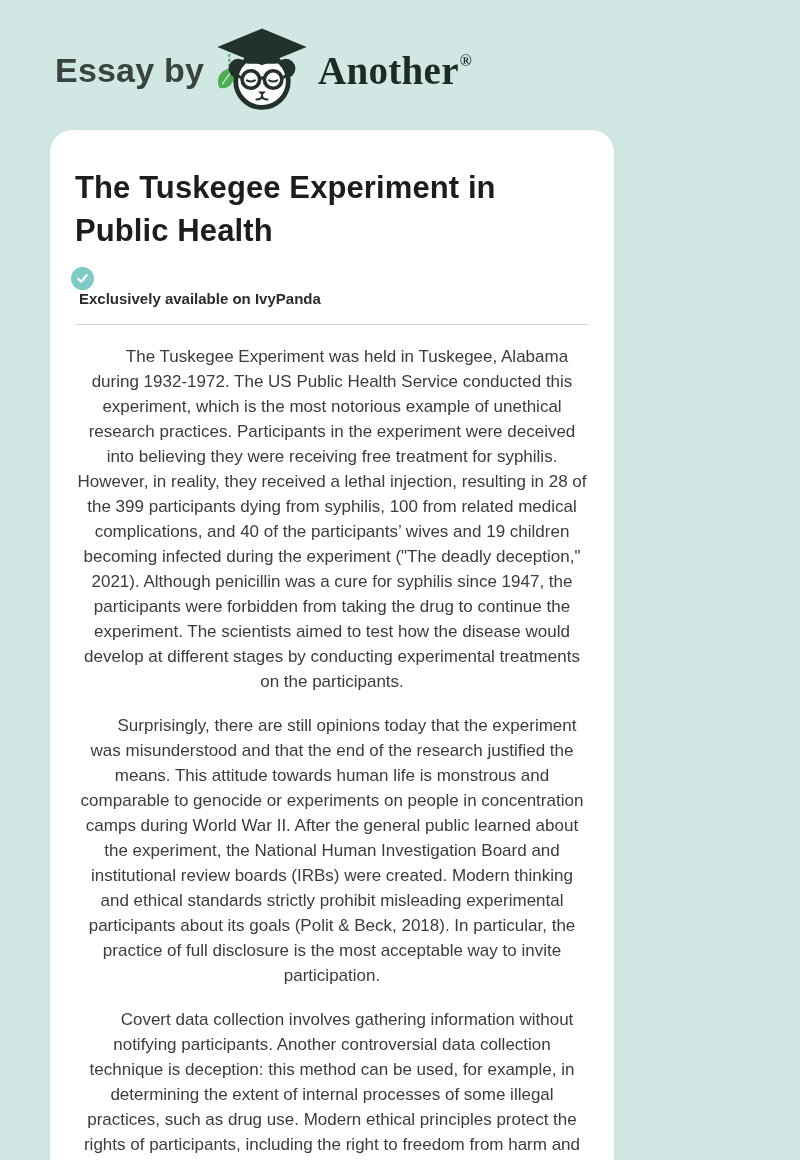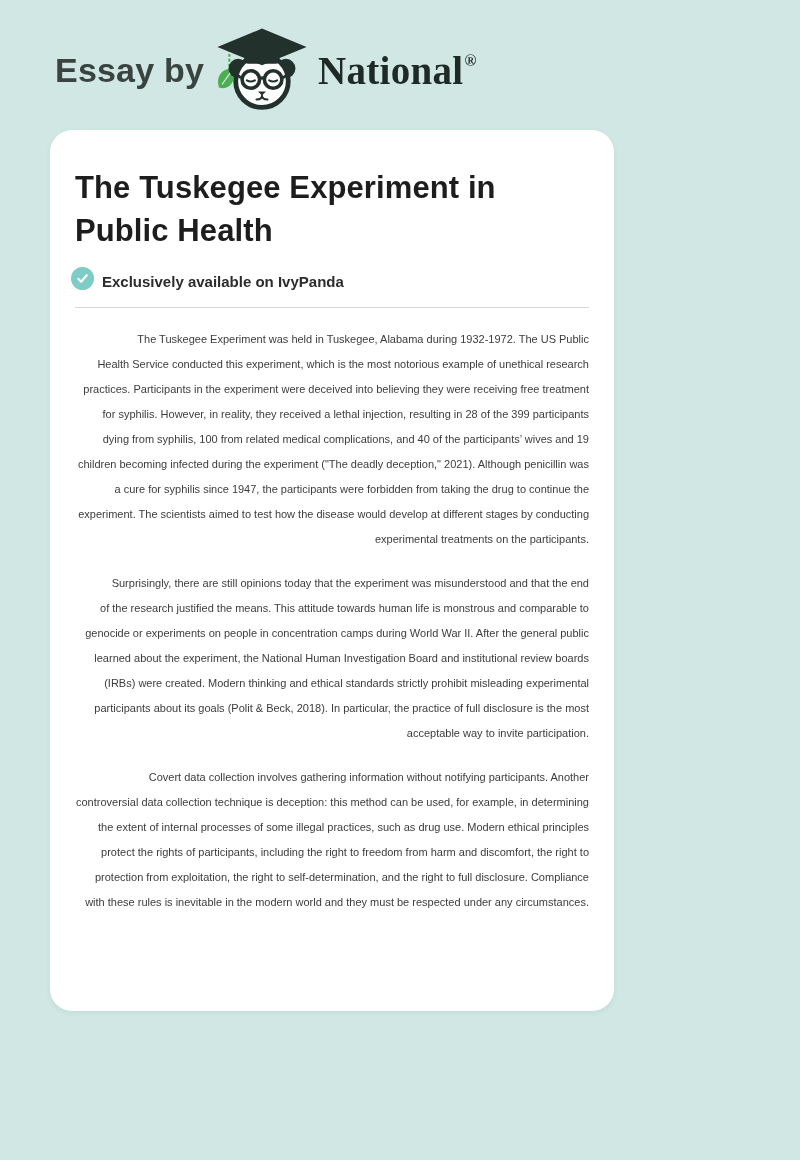--- a/index.html
+++ b/index.html
@@ -61,23 +61,24 @@
   }
   .essay-title {
     font-size: 31px;
     line-height: 43px;
     font-weight: 700;
     color: #1d1d1d;
     letter-spacing: 0.1px;
   }
   .badge-row {
     display: flex;
-    align-items: flex-end;
+    align-items: flex-start;
     margin-top: 15px;
     margin-left: -4px;
+    flex-direction: column;
   }
   .badge-circle {
     width: 23px;
     height: 23px;
     border-radius: 50%;
     background: #7eccc5;
     display: inline-flex;
     align-items: center;
     justify-content: center;
     flex: 0 0 auto;
@@ -87,26 +88,26 @@
     font-size: 15px;
     font-weight: 700;
     color: #2c2c2c;
   }
   .divider {
     border: none;
     border-top: 1px solid #d7d7d7;
     margin-top: 17px;
   }
   .essay-body p {
-    font-size: 11px;
+    font-size: 17px;
     line-height: 25px;
     color: #3c3c3c;
     text-indent: 30px;
     margin-top: 19px;
-    text-align: right;
+    text-align: center;
   }
 </style>
 </head>
 <body>
 
 <header class="site-header">
   <span class="essay-by">Essay by</span>
 
   <span class="logo-wrap">
 
@@ -134,21 +135,21 @@
 
       <path d="M55 81 L65 81 L60 86 Z" fill="#23312d"></path>
       <path d="M60 86 q0 5 -7 5 M60 86 q0 5 7 5" stroke="#23312d" stroke-width="2.4" fill="none" stroke-linecap="round"></path>
 
       <rect x="38" y="26" width="44" height="20" rx="5" fill="#23312d"></rect>
 
       <polygon points="60,2 116,25 60,48 4,25" fill="#23312d"></polygon>
     </svg>
   </span>
 
-  <span class="brand"><span>National</span><sup>®</sup></span>
+  <span class="brand"><span>Another</span><sup>®</sup></span>
 </header>
 
 <main class="essay-card">
   <h1 class="essay-title">The Tuskegee Experiment in Public Health</h1>
 
   <div class="badge-row">
     <span class="badge-circle">
       <svg width="13" height="13" viewBox="0 0 14 14" aria-hidden="true">
         <path d="M2.5 7.5 L5.5 10.5 L11.5 3.5" stroke="#ffffff" stroke-width="2.4" fill="none" stroke-linecap="round" stroke-linejoin="round"></path>
       </svg>

